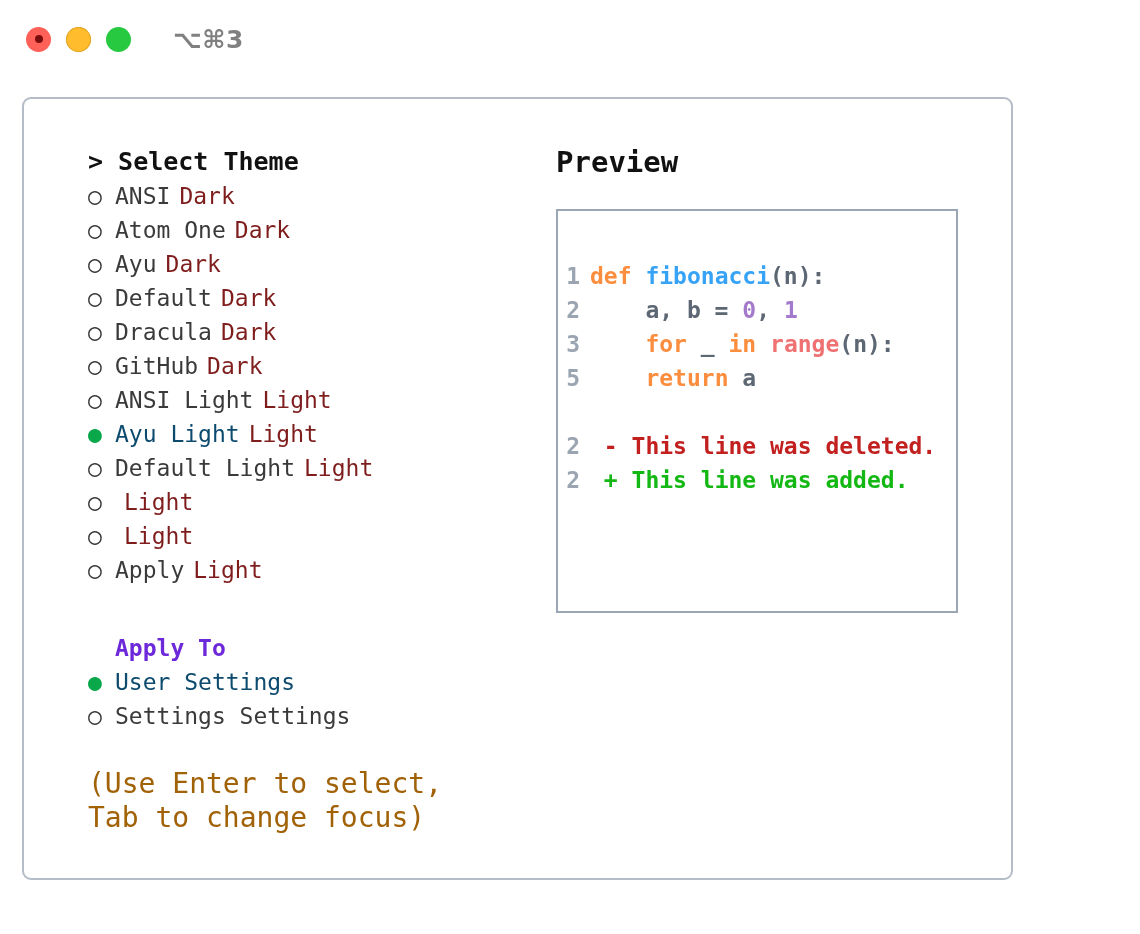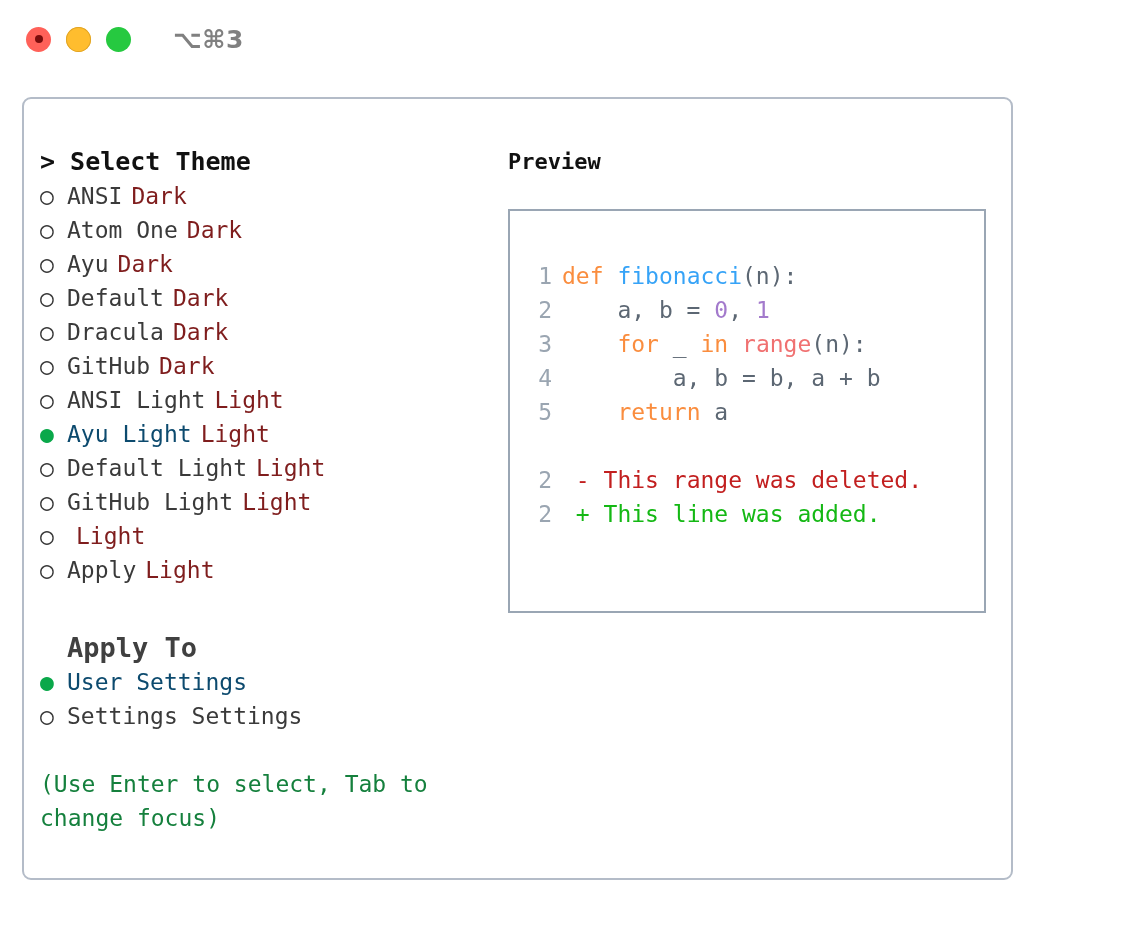--- a/index.html
+++ b/index.html
@@ -77,20 +77,21 @@
     border-radius: 9px;
     box-sizing: border-box;
     background: #ffffff;
   }
 
   .panel-inner {
     display: flex;
     padding: 46px 0 0 0;
     height: 100%;
     box-sizing: border-box;
+    margin-left: 48px;
   }
 
   .left-col {
     width: 462px;
     padding-left: 16px;
     box-sizing: border-box;
   }
   .right-col {
     flex: 1;
     padding-left: 22px;
@@ -123,54 +124,55 @@
     width: 27px;
     flex: none;
     color: #3a3a3a;
   }
   .list-item.selected .marker { color: #0aa84a; }
   .list-item.selected .item-label { color: #0c4a6e; }
   .item-label { color: #3a3a3a; text-align: right; }
   .item-suffix { color: #7f1d1d; margin-left: 9px; }
 
   .group-header {
-    font-size: 27px;
-    line-height: 34px;
-    color: #404040;
+    font-size: 23px;
+    line-height: 34px;
+    color: #6d28d9;
     font-weight: bold;
     padding-left: 27px;
     white-space: pre;
   }
 
   .spacer-lg { height: 44px; }
   .spacer-sm { height: 34px; }
 
   .hint {
-    font-size: 23px;
-    line-height: 34px;
-    color: #15803d;
+    font-size: 28px;
+    line-height: 34px;
+    color: #a16207;
     width: 410px;
   }
 
   
   .preview-title {
-    font-size: 22px;
+    font-size: 29px;
     font-weight: bold;
     color: #111111;
     line-height: 34px;
     white-space: pre;
   }
   .code-box {
     margin-top: 30px;
-    width: 478px;
+    width: 402px;
     height: 404px;
     border: 2px solid #9aa6b4;
     box-sizing: border-box;
     background: #ffffff;
-    padding: 48px 0 0 20px;
+    padding: 48px 0 0 0;
+    font-weight: bold;
   }
   .code-line {
     font-size: 23px;
     line-height: 34px;
     white-space: pre;
     color: #5c6773;
   }
   .lineno {
     color: #9aa5b1;
     display: inline-block;
@@ -212,21 +214,21 @@
         <ul class="list" id="theme-list">
             <li class="list-item"><span class="marker">○</span><span class="item-label">ANSI</span><span class="item-suffix">Dark</span></li>
             <li class="list-item"><span class="marker">○</span><span class="item-label">Atom One</span><span class="item-suffix">Dark</span></li>
             <li class="list-item"><span class="marker">○</span><span class="item-label">Ayu</span><span class="item-suffix">Dark</span></li>
             <li class="list-item"><span class="marker">○</span><span class="item-label">Default</span><span class="item-suffix">Dark</span></li>
             <li class="list-item"><span class="marker">○</span><span class="item-label">Dracula</span><span class="item-suffix">Dark</span></li>
             <li class="list-item"><span class="marker">○</span><span class="item-label">GitHub</span><span class="item-suffix">Dark</span></li>
             <li class="list-item"><span class="marker">○</span><span class="item-label">ANSI Light</span><span class="item-suffix">Light</span></li>
             <li class="list-item selected"><span class="marker">●</span><span class="item-label">Ayu Light</span><span class="item-suffix">Light</span></li>
             <li class="list-item"><span class="marker">○</span><span class="item-label">Default Light</span><span class="item-suffix">Light</span></li>
-            <li class="list-item"><span class="marker">○</span><span class="item-label">GitHub Light</span><span class="item-suffix">Light</span></li>
+            <li class="list-item"><span class="marker">○</span><span class="item-suffix">Light</span></li>
             <li class="list-item"><span class="marker">○</span><span class="item-suffix">Light</span></li>
             <li class="list-item"><span class="marker">○</span><span class="item-label">Apply</span><span class="item-suffix">Light</span></li>
           </ul>
 
         <div class="spacer-lg"></div>
 
         <div class="group-header">Apply To</div>
         <ul class="list" id="apply-list">
             <li class="list-item selected"><span class="marker">●</span><span class="item-label">User Settings</span></li>
             <li class="list-item"><span class="marker">○</span><span class="item-label">Settings Settings</span></li>
@@ -237,26 +239,25 @@
         <div class="hint">(Use Enter to select, Tab to change focus)</div>
       </div>
 
       <div class="right-col">
         <div class="preview-title">Preview</div>
         <div class="code-box">
           <div id="code-lines">
               <div class="code-line"><span class="lineno">1</span><span class="tok-kw">def </span><span class="tok-fn">fibonacci</span><span class="tok-punct">(n):</span></div>
               <div class="code-line"><span class="lineno">2</span><span class="tok-var">    a, b = </span><span class="tok-num">0</span><span class="tok-punct">, </span><span class="tok-num">1</span></div>
               <div class="code-line"><span class="lineno">3</span><span class="tok-var">    </span><span class="tok-kw">for</span><span class="tok-var"> _ </span><span class="tok-kw">in</span><span class="tok-var"> </span><span class="tok-builtin">range</span><span class="tok-punct">(n):</span></div>
-              <div class="code-line"><span class="lineno">4</span><span class="tok-var">        a, b = b, a + b</span></div>
               <div class="code-line"><span class="lineno">5</span><span class="tok-var">    </span><span class="tok-kw">return</span><span class="tok-var"> a</span></div>
             </div>
           <div class="diff-gap"></div>
           <div id="diff-lines">
-              <div class="code-line"><span class="lineno">2</span><span class="diff-del"> - </span><span class="diff-del">This range was deleted.</span></div>
+              <div class="code-line"><span class="lineno">2</span><span class="diff-del"> - </span><span class="diff-del">This line was deleted.</span></div>
               <div class="code-line"><span class="lineno">2</span><span class="diff-add"> + </span><span class="diff-add">This line was added.</span></div>
             </div>
         </div>
       </div>
 
     </div>
   </div>
 </div>
 
 </body></html>

